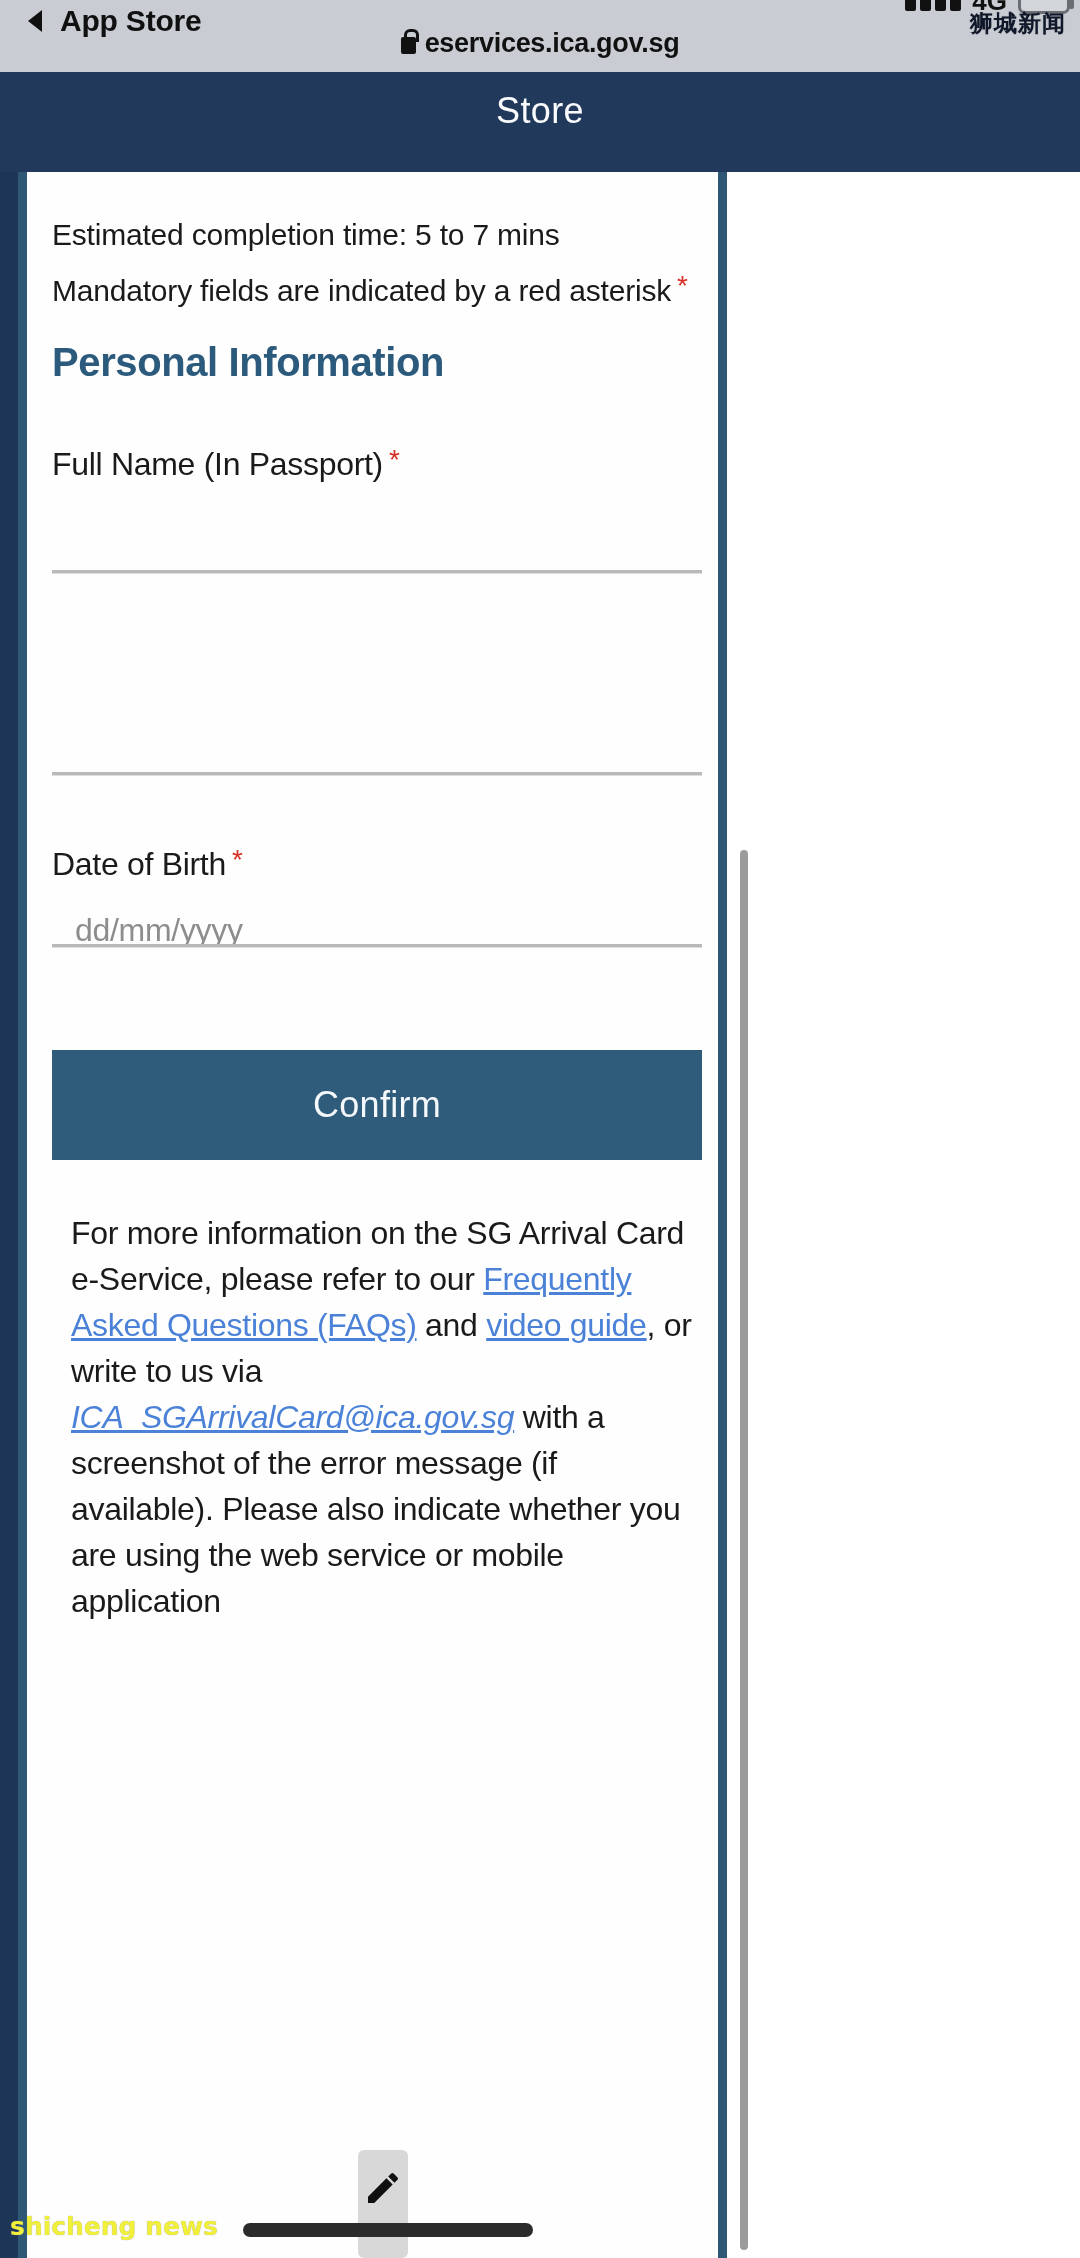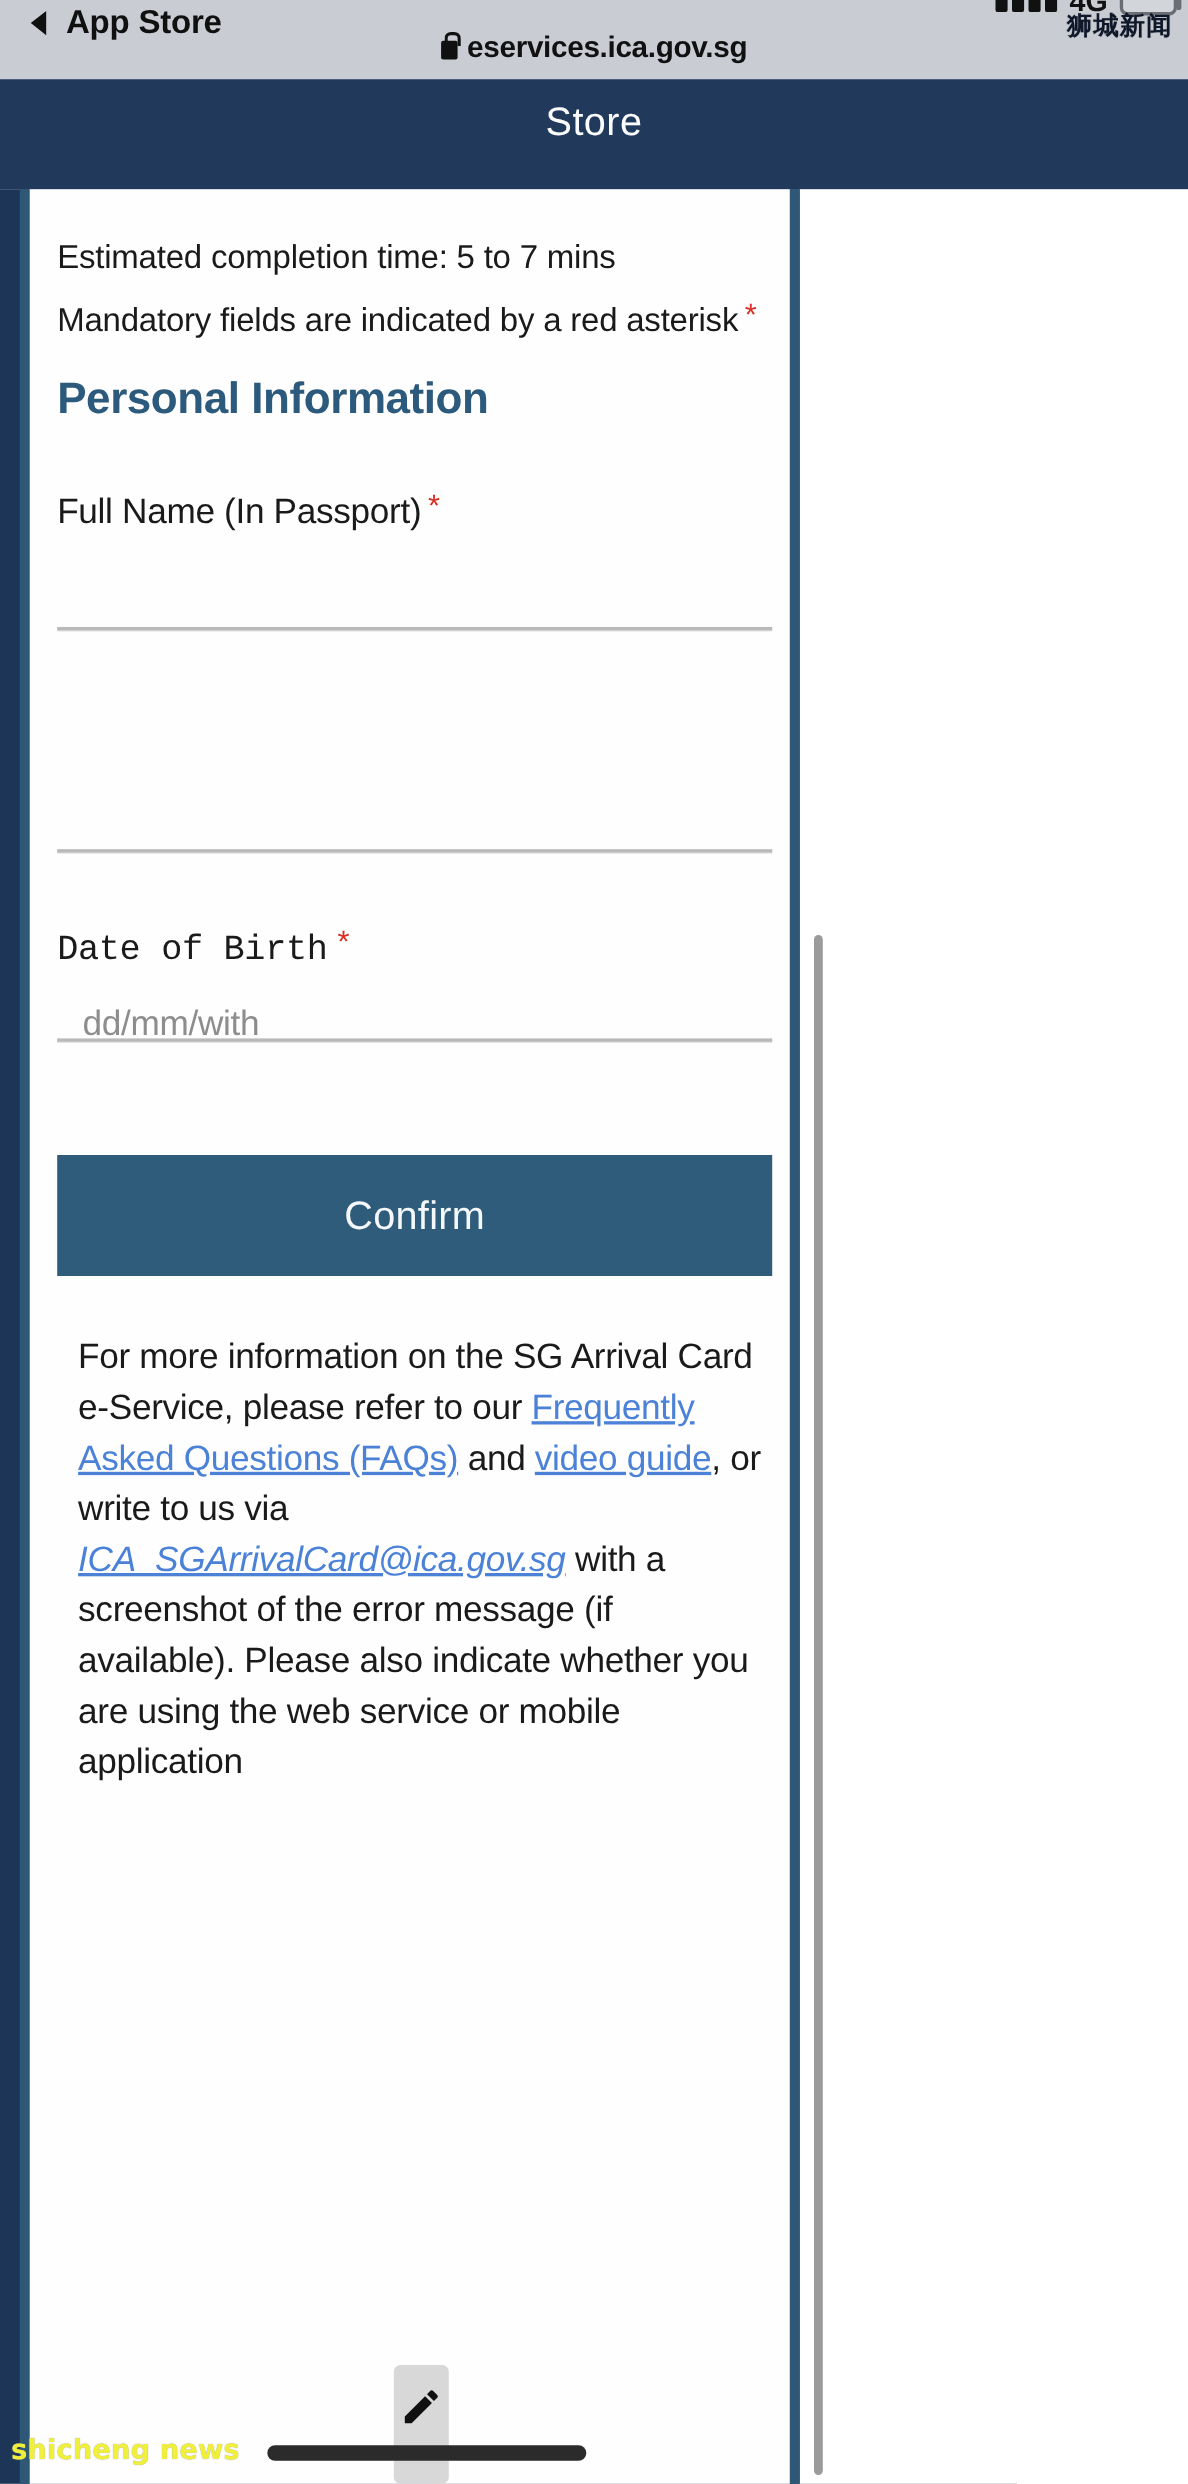--- a/index.html
+++ b/index.html
@@ -117,21 +117,21 @@
   .field-placeholder {
     position:absolute; left:48px;
     font-size:32px; color:#8d8d8d; letter-spacing:-0.3px;
   }
 
   
   .f-name  { top:272px; }
   .f-name-line { top:398px; }
   .f-pass  { top:472px; }
   .f-pass-line { top:600px; }
-  .f-dob   { top:672px;font-family:Liberation Mono, monospace; }
+  .f-dob   { top:672px; }
   .f-dob-ph { top:740px; }
   .f-dob-line { top:772px; }
 
   
   .confirm {
     position:absolute; left:25px; top:878px; width:650px; height:110px;
     background:#2f5c7a;
     color:#f4f8fb; font-size:36px;
     display:flex; align-items:center; justify-content:center;
     letter-spacing:0.3px;
@@ -221,21 +221,21 @@
     <div class="field f-name">
       <span class="field-label">Full Name (In Passport)</span><span class="ast-sup">*</span>
     </div>
     <div class="field-line f-name-line"></div>
 
     <div class="field-line f-pass-line"></div>
 
     <div class="field f-dob">
       <span class="field-label">Date of Birth</span><span class="ast-sup">*</span>
     </div>
-    <div class="field-placeholder f-dob-ph">dd/mm/with</div>
+    <div class="field-placeholder f-dob-ph">dd/mm/yyyy</div>
     <div class="field-line f-dob-line"></div>
 
     <button class="confirm">Confirm</button>
 
     <div class="para"><span>For more information on the SG Arrival Card e-Service, please refer to our </span><a class="lnk" href="#">Frequently Asked Questions (FAQs)</a><span> and </span><a class="lnk" href="#">video guide</a><span>, or write to us via </span><a class="lnk-em" href="#">ICA_SGArrivalCard@ica.gov.sg</a><span> with a screenshot of the error message (if available). Please also indicate whether you are using the web service or mobile application</span></div>
 
   </div>
 </div>
 
 <div class="scrollbar"></div>

